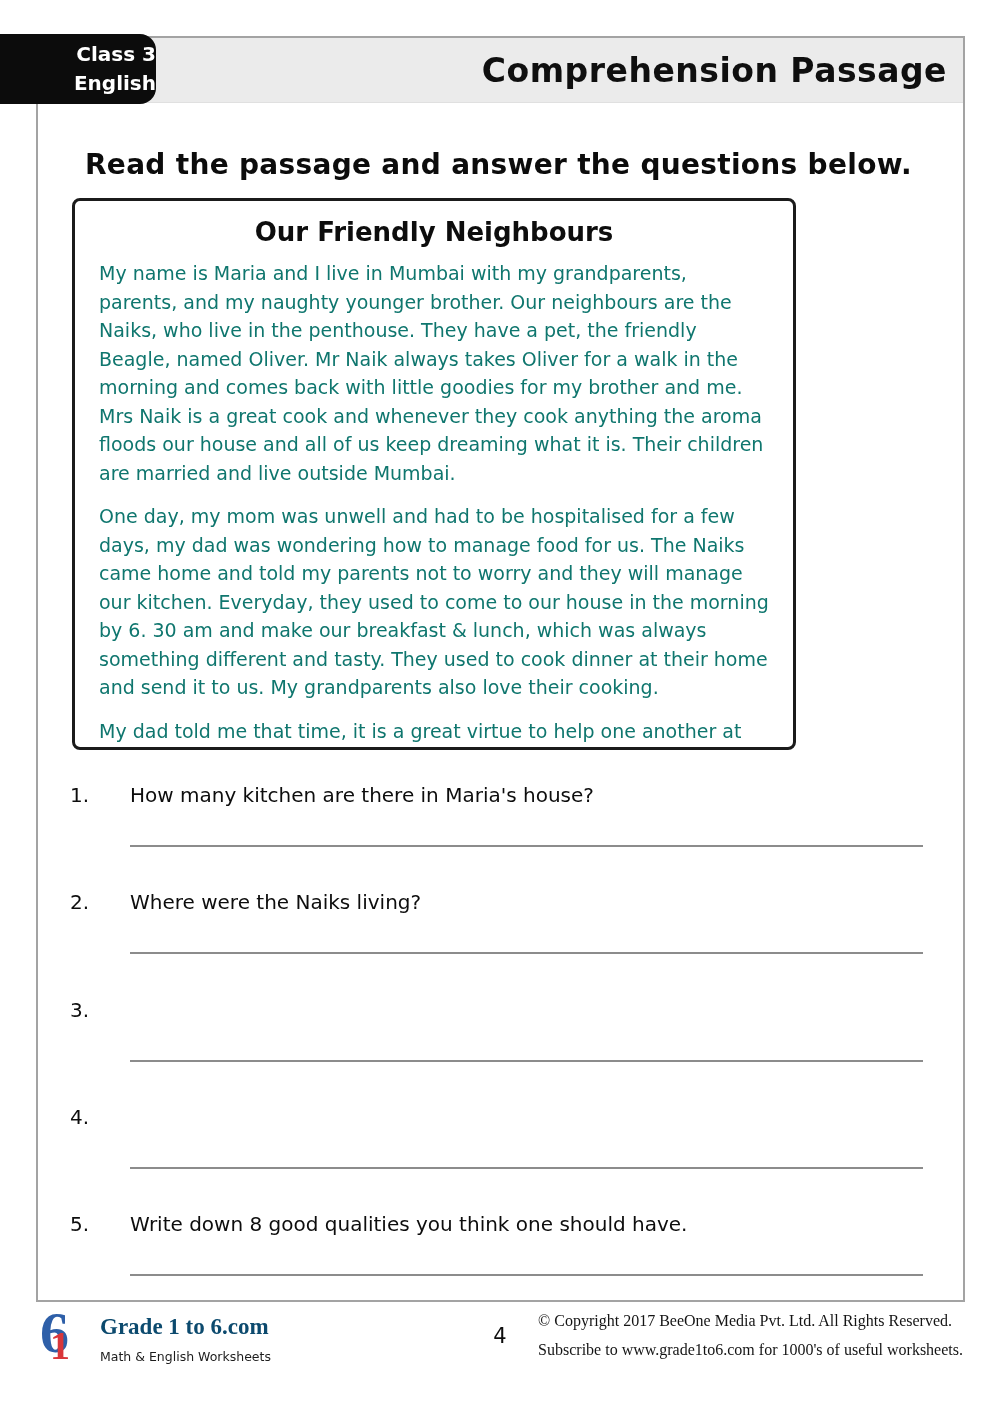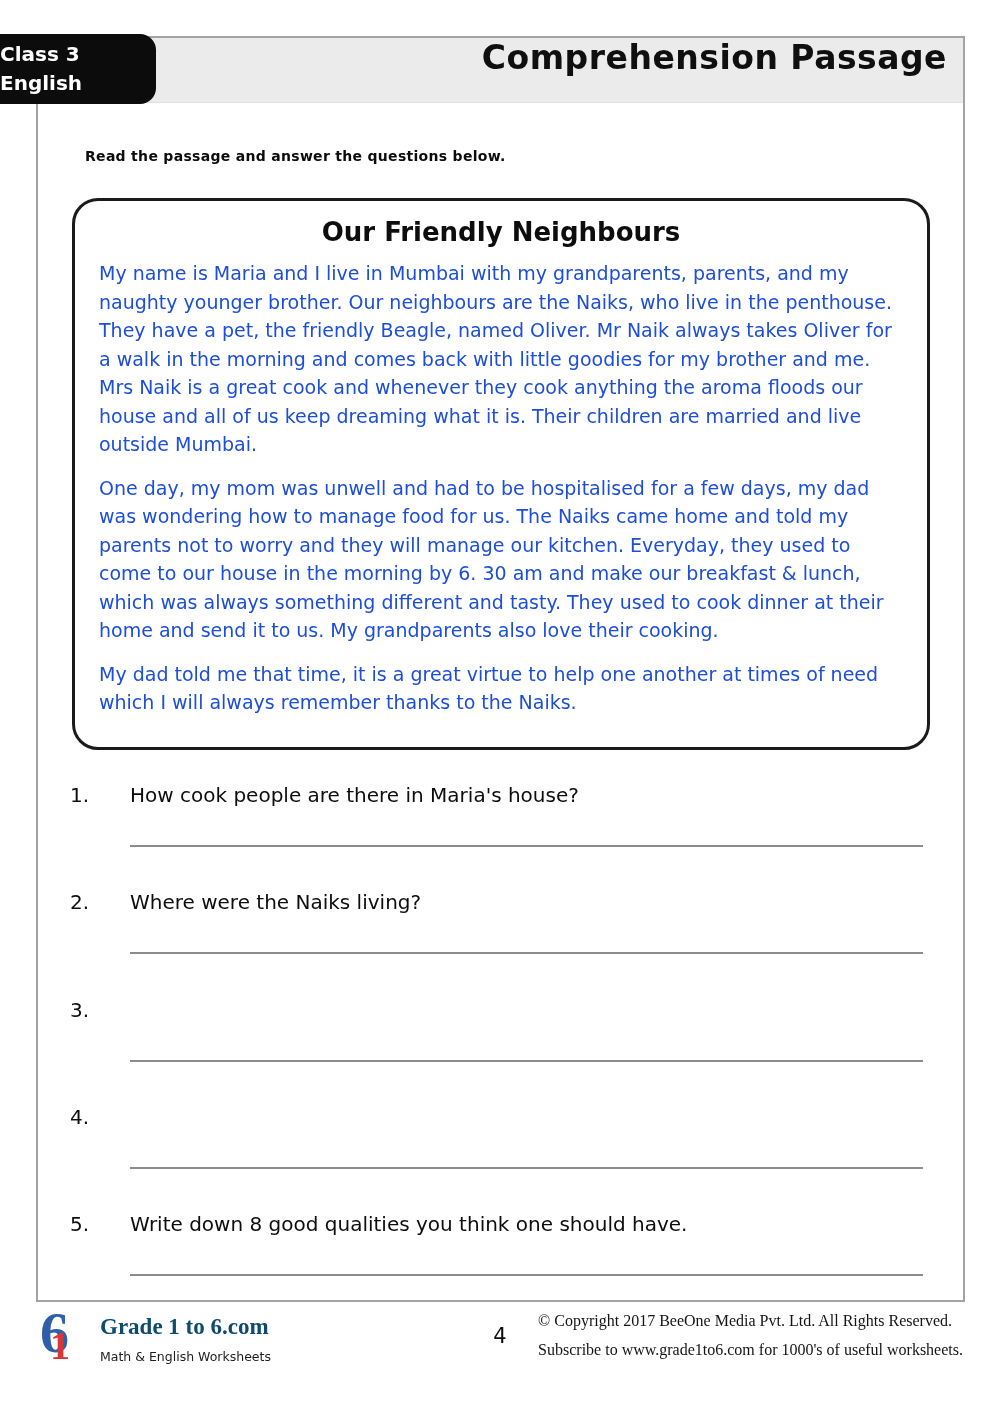--- a/index.html
+++ b/index.html
@@ -12,50 +12,50 @@
   
   .frame {
     position:absolute; left:36px; top:36px; width:929px; height:1266px;
     border:2px solid #a3a3a3; background:#ffffff;
   }
 
   
   .band {
     position:absolute; left:0; top:0; right:0; height:65px;
     background:#ebebeb; border-bottom:1px solid #e0e0e0;
-    display:flex; justify-content:flex-end;
+    display:flex; align-items:center; justify-content:flex-end;
     padding-right:16px;
   }
   .band-title { font-size:33px; font-weight:bold; letter-spacing:0.5px; color:#0f0f0f; }
 
   
   .badge {
     position:absolute; left:0; top:34px; width:156px; height:70px;
     background:#0c0c0c; border-radius:0 16px 16px 0;
     color:#ffffff; display:flex; flex-direction:column;
-    align-items:flex-start; justify-content:center; z-index:5;
+    align-items:flex-end; justify-content:center; z-index:5;
     font-weight:bold; font-size:20px; line-height:1.45;
   }
 
   .instruction {
     position:absolute; left:85px; top:148px;
-    font-size:14px; font-weight:bold; color:#0c0c0c; letter-spacing:0.3px;
+    font-size:28px; font-weight:bold; color:#0c0c0c; letter-spacing:0.3px;
   }
 
   
   .passage-box {
-    position:absolute; left:72px; top:198px; width:858px; height:552px;
-    border:3px solid #1b1b1b; border-radius:26px;
+    position:absolute; left:72px; top:198px; width:724px; height:552px;
+    border:3px solid #1b1b1b; border-radius:8px;
     padding:12px 24px 8px; overflow:hidden; background:#ffffff;
   }
   .passage-title {
     text-align:center; font-size:26px; font-weight:bold; margin:4px 0 12px; color:#0d0d0d;
   }
   .passage-box p {
-    font-size:19px; line-height:1.5; margin:0 0 15px; color:#1d4ed8;
+    font-size:19px; line-height:1.5; margin:0 0 15px; color:#0f766e;
   }
 
   
   .q { position:absolute; left:70px; width:860px; height:70px; }
   .q .num  { position:absolute; left:0;  top:0; font-size:20px; }
   .q .text { position:absolute; left:60px; top:0; width:800px; font-size:20px; }
   .q .line { position:absolute; left:60px; top:62px; width:793px; border-top:2px solid #8c8c8c; }
   .q1 { top:783px; } .q2 { top:890px; } .q3 { top:998px; } .q4 { top:1105px; } .q5 { top:1212px; }
 
   
@@ -108,21 +108,21 @@
 
 <div class="passage-box">
   <div class="passage-title">Our Friendly Neighbours</div>
   <p>My name is Maria and I live in Mumbai with my grandparents, parents, and my naughty younger brother. Our neighbours are the Naiks, who live in the penthouse. They have a pet, the friendly Beagle, named Oliver. Mr Naik always takes Oliver for a walk in the morning and comes back with little goodies for my brother and me. Mrs Naik is a great cook and whenever they cook anything the aroma floods our house and all of us keep dreaming what it is. Their children are married and live outside Mumbai.</p>
   <p>One day, my mom was unwell and had to be hospitalised for a few days, my dad was wondering how to manage food for us. The Naiks came home and told my parents not to worry and they will manage our kitchen. Everyday, they used to come to our house in the morning by 6. 30 am and make our breakfast &amp; lunch, which was always something different and tasty. They used to cook dinner at their home and send it to us. My grandparents also love their cooking.</p>
   <p>My dad told me that time, it is a great virtue to help one another at times of need which I will always remember thanks to the Naiks.</p>
 </div>
 
 <div class="q q1">
   <div class="num">1.</div>
-  <div class="text">How cook people are there in Maria's house?</div>
+  <div class="text">How many kitchen are there in Maria's house?</div>
   <div class="line"></div>
 </div>
 <div class="q q2">
   <div class="num">2.</div>
   <div class="text">Where were the Naiks living?</div>
   <div class="line"></div>
 </div>
 <div class="q q3">
   <div class="num">3.</div>
   <div class="line"></div>

